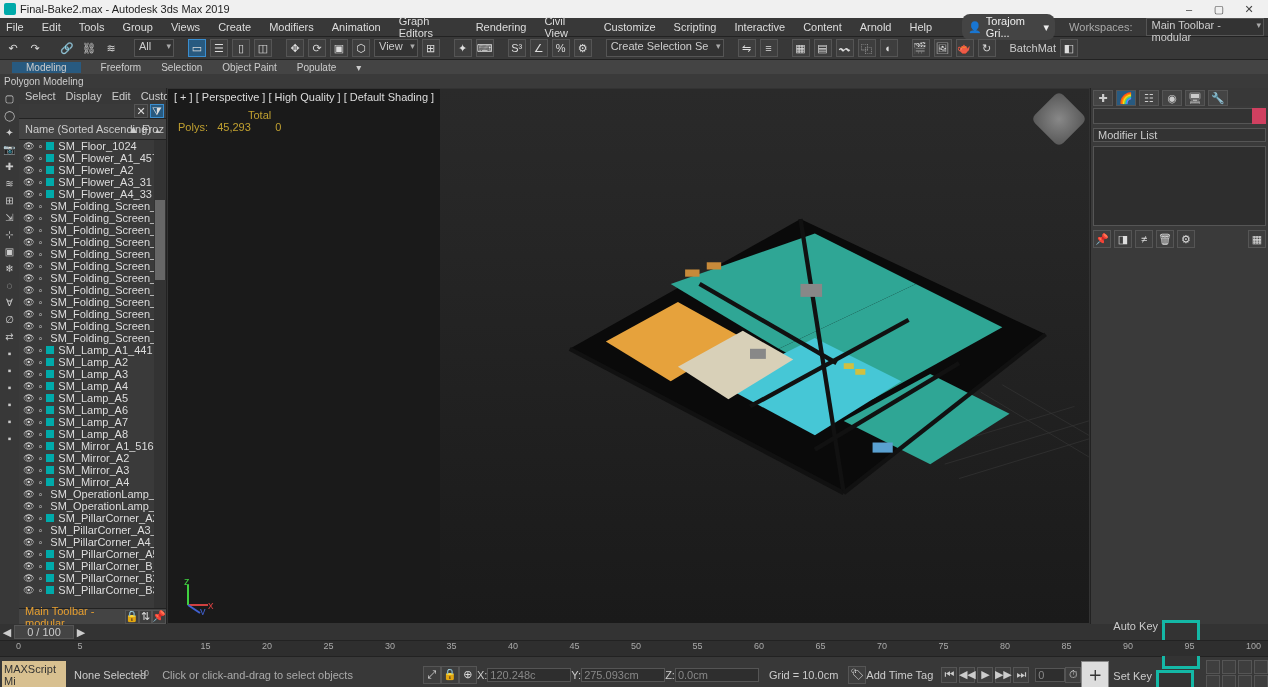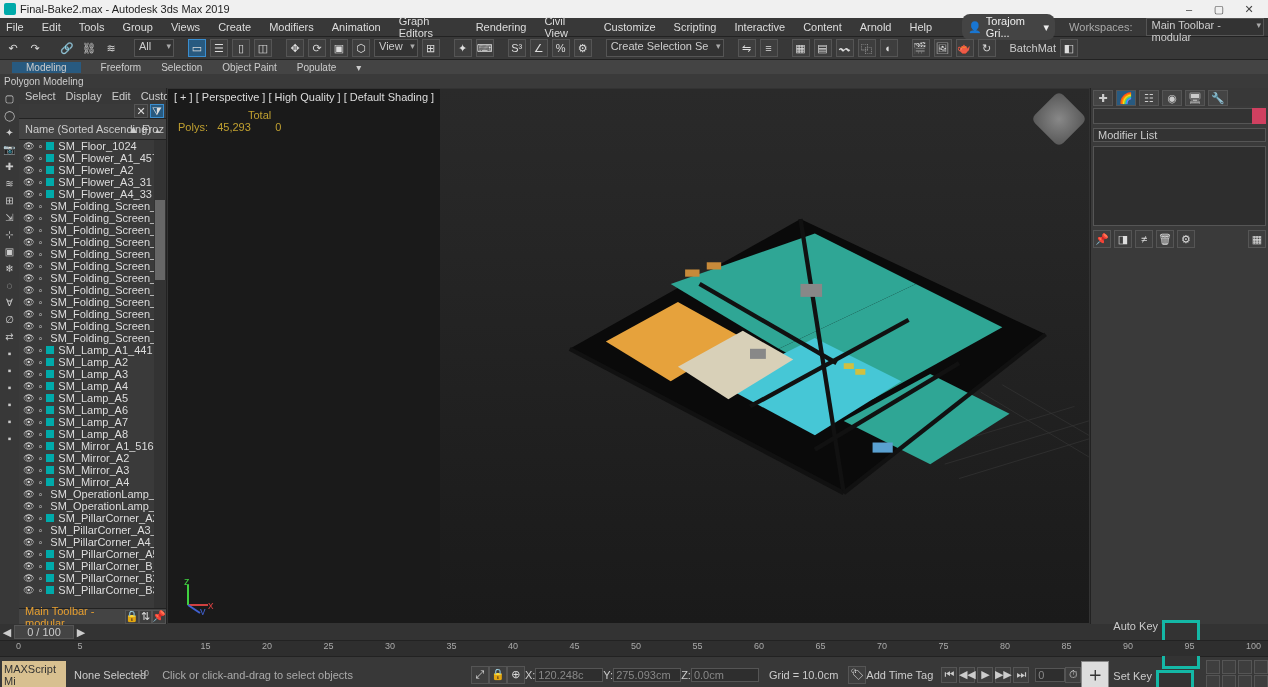--- a/index.html
+++ b/index.html
@@ -57,21 +57,21 @@
 .timeslider { height:16px; background:#333; display:flex; align-items:center;}
 .timeslider .tsbtn{width:14px; text-align:center;}
 .timeslider .tsslot{flex:0 0 60px; background:#444; border:1px solid #555; text-align:center;}
 .timeslider .tstrack{flex:1;}
 .timeline { height:16px; background:#2e2e2e; position:relative; border-top:1px solid #222;}
 .timeline .tick{position:absolute; top:0; font-size:9px; color:#aaa;}
 .statusbar { height:36px; background:#383838; display:flex; align-items:center; border-top:1px solid #222;}
 .statusbar .mxs{width:64px; height:28px; background:#d8c090; color:#333; margin:2px; padding:2px;}
 .statusbar .stcol{display:flex; flex-direction:row; padding-left:6px;gap:16px;}
 .statusbar .stspacer{flex:1;}
-.statusbar .coord { background:#2e2e2e; border:1px solid #555; width:68px; height:14px; padding:0 2px; color:#888;}
+.statusbar .coord { background:#2e2e2e; border:1px solid #555; width:84px; height:14px; padding:0 2px; color:#888;}
 .statusbar .grid{color:#ccc; margin:0 10px;}
 .statusbar .playbtns{display:flex; gap:2px; margin-right:6px;}
 .statusbar .pb{width:16px; height:16px; background:#3e3e3e; border:1px solid #555; display:flex; align-items:center; justify-content:center;}
 .statusbar .bigplus{width:28px;height:28px; background:#ddd; color:#333; font-size:20px; display:flex; align-items:center; justify-content:center; border:1px solid #888;}
 .statusbar .keyblock{display:flex; flex-direction:column; gap:1px; margin-left:4px;}
 .statusbar .kdrop{background:#333; border:3px solid #14b8a6; width:38px; font-size:10px; padding:16px 2px;}
 .statusbar .kb{display:flex; gap:4px;}
 .statusbar .endicons{display:flex; flex-direction:column; gap:1px; margin-left:6px;}
 .statusbar .endicons .er{display:flex; gap:2px;}
 .statusbar .eb{width:14px;height:14px; background:#3e3e3e; border:1px solid #555;}

